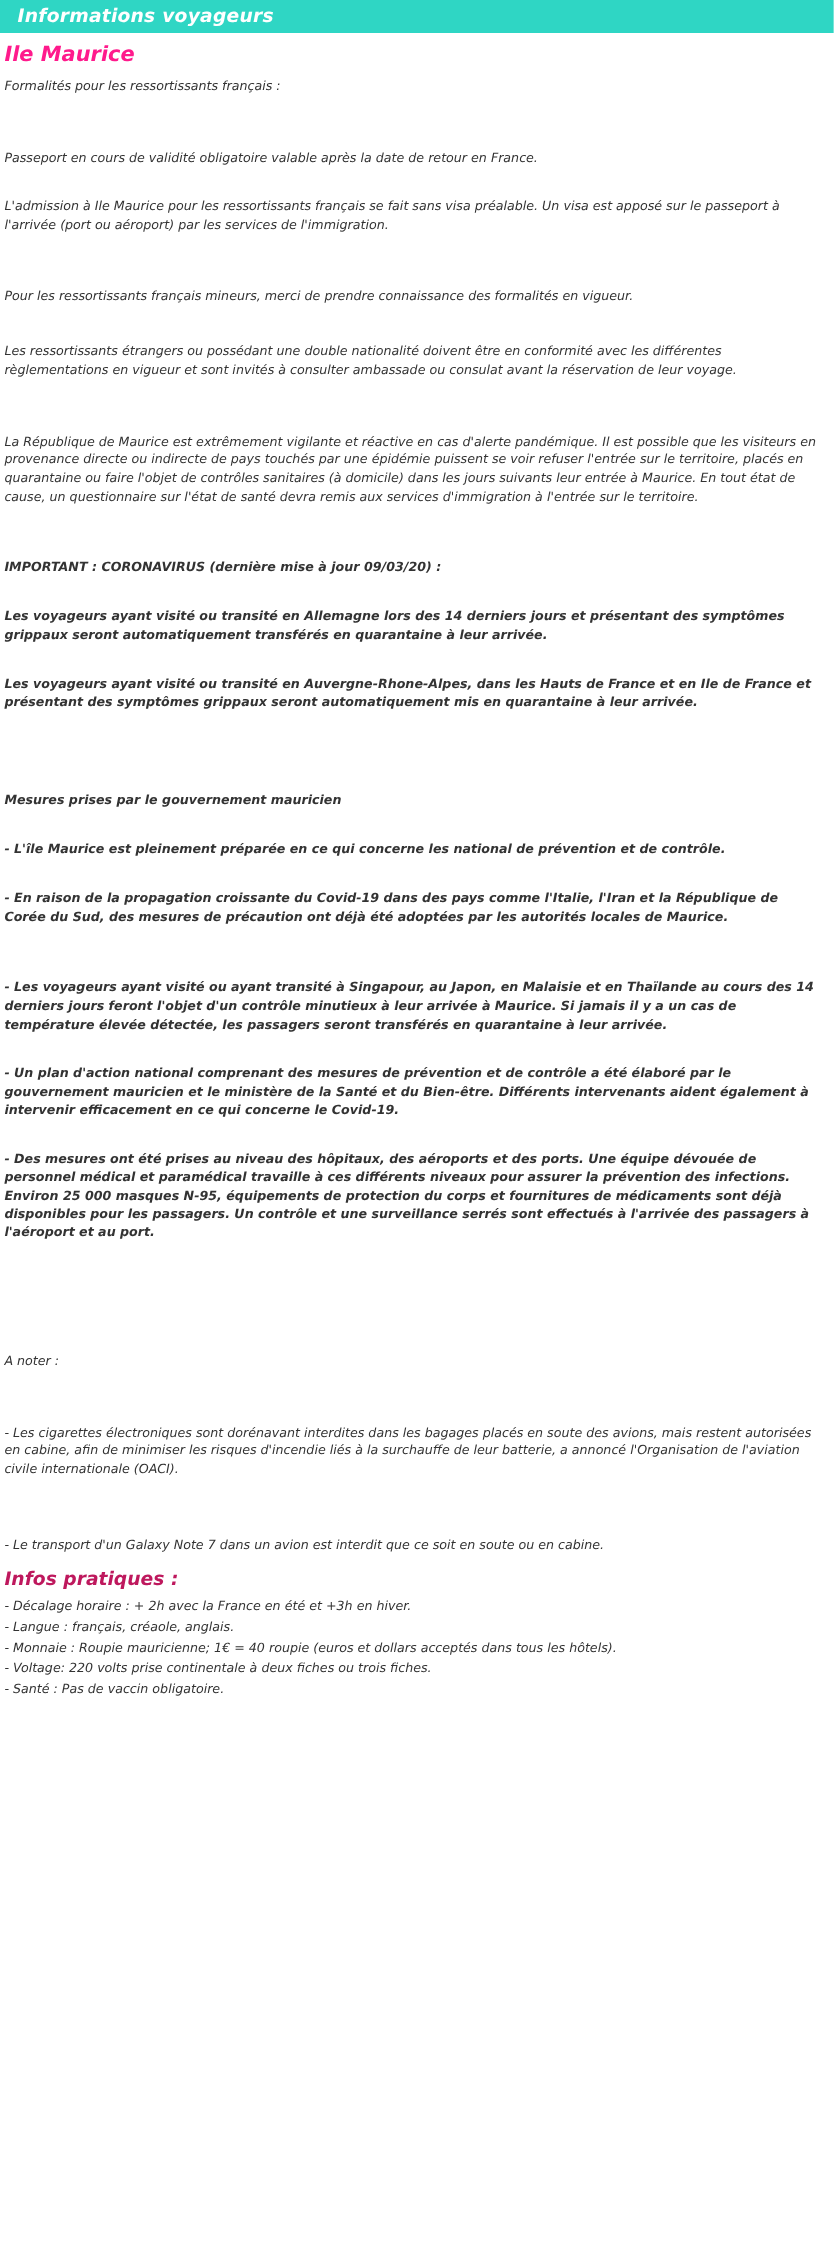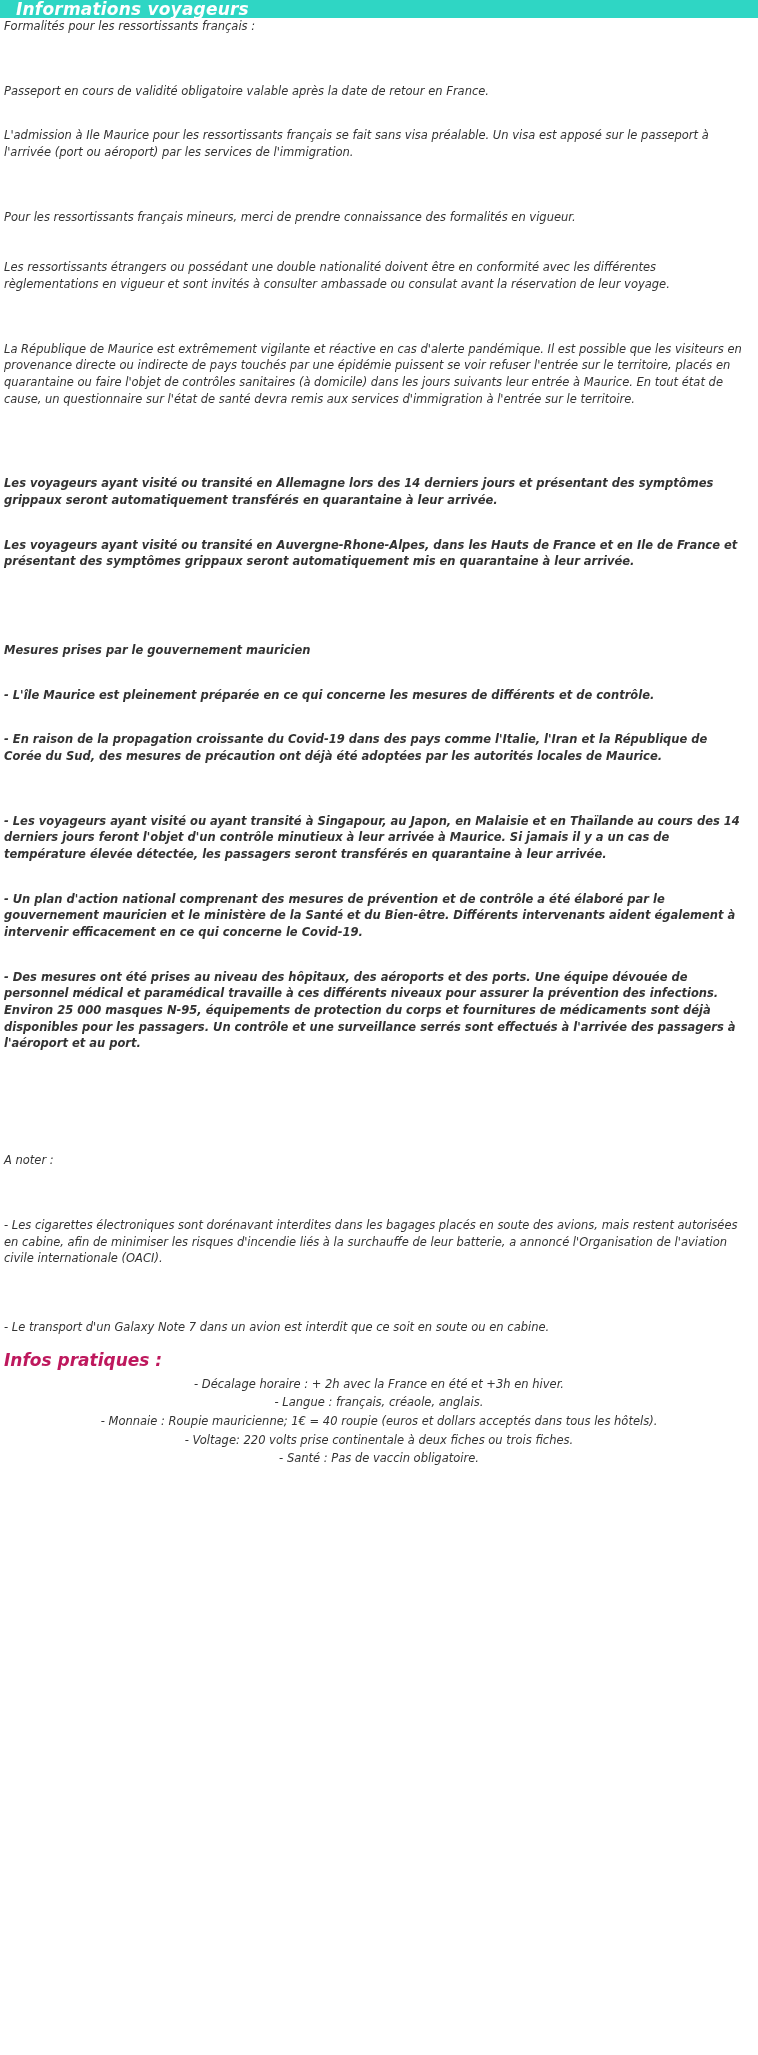--- a/index.html
+++ b/index.html
@@ -13,21 +13,21 @@
     font-family: "DejaVu Sans", sans-serif;
     color: #333333;
   }
   .page {
     width: 758px;
     position: relative;
     padding-bottom: 8px;
   }
   .header-bar {
     background: #2fd6c4;
-    height: 18px;
+    height: 30px;
     display: flex;
     align-items: center;
     padding-left: 16px;
   }
   .header-bar .title {
     color: #ffffff;
     font-size: 17px;
     font-style: italic;
     font-weight: bold;
     letter-spacing: 0.2px;
@@ -58,70 +58,71 @@
     margin: 0 12px 8px 0;
     padding-left: 2px;
     color: #333333;
   }
   p.para.bold {
     font-weight: bold;
   }
   .infos-list p.para {
     margin: 0 0 2px 0;
     line-height: 1.45;
-    text-align: center;
   }
   .blockgap-1 { height: 20px; }
   .blockgap-2 { height: 26px; }
   .blockgap-3 { height: 40px; }
   .blockgap-4 { height: 64px; }
 </style>
 </head>
 <body>
 
 <div class="page">
 
   <div class="header-bar">
     <span class="title">Informations voyageurs</span>
   </div>
 
   <div class="content">
 
+    <h1 class="destination">Ile Maurice</h1>
 
     <p class="para">Formalités pour les ressortissants français :</p>
 
     <div class="blockgap-3"></div>
 
     <p class="para">Passeport en cours de validité obligatoire valable après la date de retour en France.</p>
     <div class="blockgap-1"></div>
 
     <p class="para">L'admission à Ile Maurice pour les ressortissants français se fait sans visa préalable. Un visa est apposé sur le passeport à l'arrivée (port ou aéroport) par les services de l'immigration.</p>
     <div class="blockgap-3"></div>
 
     <p class="para">Pour les ressortissants français mineurs, merci de prendre connaissance des formalités en vigueur.</p>
     <div class="blockgap-2"></div>
 
     <p class="para">Les ressortissants étrangers ou possédant une double nationalité doivent être en conformité avec les différentes règlementations en vigueur et sont invités à consulter ambassade ou consulat avant la réservation de leur voyage.</p>
     <div class="blockgap-3"></div>
 
     <p class="para">La République de Maurice est extrêmement vigilante et réactive en cas d'alerte pandémique. Il est possible que les visiteurs en provenance directe ou indirecte de pays touchés par une épidémie puissent se voir refuser l'entrée sur le territoire, placés en quarantaine ou faire l'objet de contrôles sanitaires (à domicile) dans les jours suivants leur entrée à Maurice. En tout état de cause, un questionnaire sur l'état de santé devra remis aux services d'immigration à l'entrée sur le territoire.</p>
     <div class="blockgap-3"></div>
 
+    <p class="para bold">IMPORTANT : CORONAVIRUS (dernière mise à jour 09/03/20) :</p>
     <div class="blockgap-1"></div>
 
     <p class="para bold">Les voyageurs ayant visité ou transité en Allemagne lors des 14 derniers jours et présentant des symptômes grippaux seront automatiquement transférés en quarantaine à leur arrivée.</p>
     <div class="blockgap-1"></div>
 
     <p class="para bold">Les voyageurs ayant visité ou transité en Auvergne-Rhone-Alpes, dans les Hauts de France et en Ile de France et présentant des symptômes grippaux seront automatiquement mis en quarantaine à leur arrivée.</p>
     <div class="blockgap-4"></div>
 
     <p class="para bold">Mesures prises par le gouvernement mauricien</p>
     <div class="blockgap-1"></div>
 
-    <p class="para bold">- L'île Maurice est pleinement préparée en ce qui concerne les mesures de différents et de contrôle.</p>
+    <p class="para bold">- L'île Maurice est pleinement préparée en ce qui concerne les national de prévention et de contrôle.</p>
     <div class="blockgap-1"></div>
 
     <p class="para bold">- En raison de la propagation croissante du Covid-19 dans des pays comme l'Italie, l'Iran et la République de Corée du Sud, des mesures de précaution ont déjà été adoptées par les autorités locales de Maurice.</p>
     <div class="blockgap-1"></div>
 
     <div class="blockgap-1"></div>
 
     <p class="para bold">- Les voyageurs ayant visité ou ayant transité à Singapour, au Japon, en Malaisie et en Thaïlande au cours des 14 derniers jours feront l'objet d'un contrôle minutieux à leur arrivée à Maurice. Si jamais il y a un cas de température élevée détectée, les passagers seront transférés en quarantaine à leur arrivée.</p>
     <div class="blockgap-1"></div>
 

